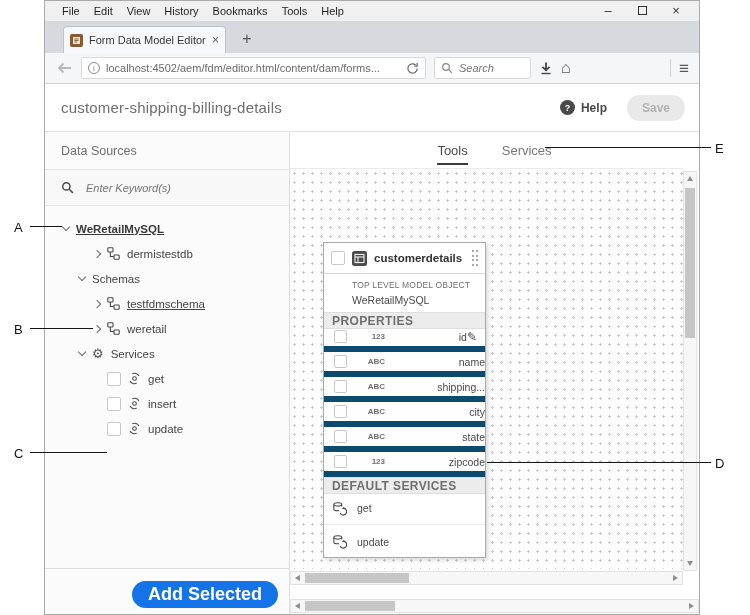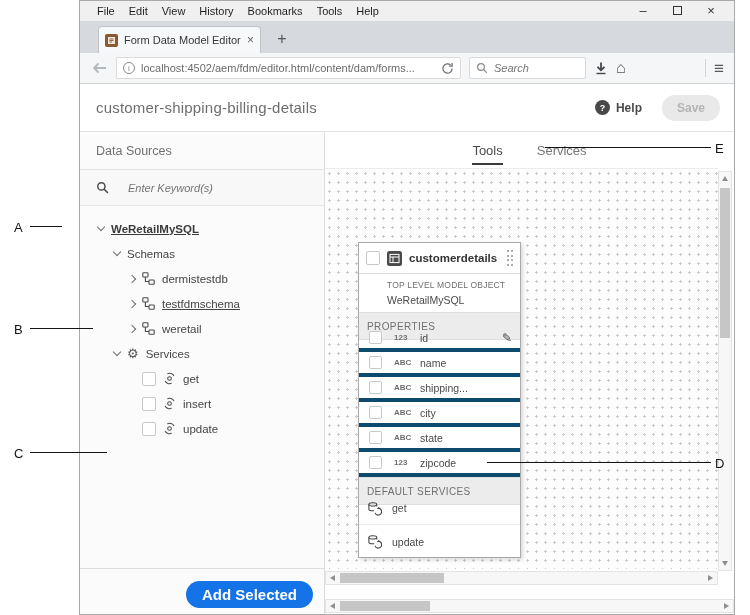--- a/index.html
+++ b/index.html
@@ -5,21 +5,21 @@
   * { margin:0; padding:0; box-sizing:border-box; }
   html,body { width:750px; height:615px; background:#fff; font-family:"Liberation Sans",sans-serif; overflow:hidden; }
   .stage { position:relative; width:750px; height:615px; background:#fff; }
 
   
   .ann-letter { position:absolute; font-size:13px; color:#141414; z-index:60; }
   .ann-line   { position:absolute; height:1px; background:#141414; z-index:60; }
 
   
   .bwin { position:absolute; left:44px; top:0; width:656px; height:615px;
-          border:1px solid #a9a9a9; background:#fff; z-index:1;margin-left:35px; }
+          border:1px solid #a9a9a9; background:#fff; z-index:1; }
 
   .menubar { position:absolute; left:0; top:0; right:0; height:20px; background:#f0f0f0;
              display:flex; align-items:center; padding-left:10px; font-size:11px; color:#1f1f1f; }
   .menubar .mi { padding:0 7px; }
   .winctl { position:absolute; right:6px; top:0; height:20px; display:flex; align-items:center; }
   .winctl .wc { width:34px; text-align:center; font-size:13px; color:#333; line-height:20px; }
   .wc-max { display:inline-block; width:9px; height:9px; border:1.3px solid #333; }
 
   .tabstrip { position:absolute; left:0; top:20px; right:0; height:32px; background:#d6dade; }
   .tab { position:absolute; left:18px; bottom:0; width:163px; height:27px; background:#f7f8f9;
@@ -29,21 +29,21 @@
   .tab-close { font-size:12px; color:#5f6368; }
   .newtab { position:absolute; left:190px; bottom:2px; width:24px; height:24px; display:flex;
             align-items:center; justify-content:center; font-size:16px; color:#52565a; }
 
   .navbar { position:absolute; left:0; top:52px; right:0; height:31px; background:#f5f6f7;
             border-bottom:1px solid #cfd2d5; display:flex; align-items:center; padding:0 10px; gap:8px; }
   .field { height:22px; background:#fff; border:1px solid #dadada; border-radius:2px;
            display:flex; align-items:center; padding:0 6px; gap:6px; }
   .urlfield { width:345px; }
   .url-text { flex:1; font-size:11px; color:#6b6b6b; white-space:nowrap; overflow:hidden; }
-  .searchfield { width:117px; }
+  .searchfield { width:97px; }
   .searchfield input { flex:1; border:none; outline:none; background:transparent;
                        font-style:italic; font-size:11px; color:#9a9a9a; width:100%; font-family:inherit; }
   .info-ic { width:12px; height:12px; border:1px solid #8a8a8a; border-radius:50%;
              font-size:8px; color:#8a8a8a; display:flex; align-items:center; justify-content:center; flex:none; }
   .nav-glyph { font-size:16px; color:#54585c; line-height:1; }
   .nav-sep { width:1px; height:18px; background:#d2d2d2; }
 
   
   .page { position:absolute; left:0; top:83px; right:0; bottom:0; background:#fff; }
   .phead { position:absolute; left:0; top:0; right:0; height:48px; border-bottom:1px solid #e3e3e3;
@@ -55,35 +55,35 @@
   .help-lbl { font-size:12px; font-weight:bold; color:#4a4a4a; }
   .save-btn { margin:0 14px 0 20px; padding:6px 15px; border-radius:14px; background:#e9e9e9;
               color:#b3b3b3; font-size:12px; font-weight:bold; }
 
   
   .sidebar { position:absolute; left:0; top:48px; width:245px; bottom:0; background:#fbfbfb;
              border-right:1px solid #dedede; }
   .sb-title { height:38px; border-bottom:1px solid #e5e5e5; display:flex; align-items:center;
               padding-left:16px; font-size:12.5px; color:#707070; }
   .sb-search { height:36px; border-bottom:1px solid #e5e5e5; display:flex; align-items:center;
-               padding-left:16px; gap:19px; background:#f8f8f8; }
+               padding-left:16px; gap:12px; background:#f8f8f8; }
   .sb-search input { flex:1; border:none; outline:none; background:transparent; font-style:italic;
                      font-size:11px; color:#9b9b9b; font-family:inherit; }
   .tree { position:absolute; left:0; top:74px; right:0; bottom:46px; padding-top:10px; overflow:hidden; }
   .trow { height:25px; display:flex; align-items:center; gap:7px; font-size:11.5px; color:#454545; }
   .tlabel.root { font-weight:bold; text-decoration:underline; color:#3a3a3a; }
   .chev { width:6px; height:6px; border-right:1.4px solid #6e6e6e; border-bottom:1.4px solid #6e6e6e;
           display:inline-block; transform:rotate(-45deg); flex:none; }
   .chev.down { transform:rotate(45deg); margin-top:-3px; }
   .cb { width:14px; height:14px; border:1px solid #c9c9c9; border-radius:2px; background:#fff; flex:none; }
   .gear-glyph { font-size:13px; color:#555; line-height:1; }
   .sb-footer { position:absolute; left:0; bottom:0; right:0; height:46px; background:#fbfbfb;
                border-top:1px solid #dedede; }
   .add-btn { position:absolute; right:11px; top:12px; height:27px; padding:0 16px; border-radius:14px;
-             background:#1473e6; color:#fff; font-size:15px; font-weight:bold; display:flex; align-items:center; }
+             background:#1473e6; color:#fff; font-size:18px; font-weight:bold; display:flex; align-items:center; }
 
   
   .workspace { position:absolute; left:245px; top:48px; right:0; bottom:0; background:#fff; }
   .wtabs { position:absolute; left:0; top:0; right:0; height:36px; display:flex;
            justify-content:center; gap:34px; }
   .wtab { position:relative; height:100%; display:flex; align-items:center; font-size:13px; color:#787878; }
   .wtab.active { color:#4a4a4a; }
   .wtab.active::after { content:''; position:absolute; left:0; right:0; bottom:3px; height:2px; background:#3c3c3c; }
   .canvas { position:absolute; left:0; top:36px; right:16px; bottom:45px; background-color:#fdfdfd;
             border-top:1px solid #ebebeb;
@@ -109,25 +109,25 @@
   .card { position:absolute; left:33px; top:73px; width:163px; height:316px; background:#fff;
           border:1px solid #a9a9a9; box-shadow:2px 2px 4px rgba(0,0,0,.14); }
   .c-head { position:absolute; left:0; top:0; right:0; height:31px; border-bottom:1px solid #d8d8d8;
             display:flex; align-items:center; padding:0 7px; gap:7px; }
   .c-title { flex:1; font-size:11.5px; font-weight:bold; color:#333; white-space:nowrap; overflow:hidden; }
   .cb-sm { width:13px; height:13px; border:1px solid #c9c9c9; border-radius:2px; background:#fff; flex:none; }
   .drag { display:grid; grid-template-columns:repeat(2,2px); grid-auto-rows:2px; gap:2.5px; }
   .drag i { background:#8f8f8f; border-radius:50%; }
   .c-type { position:absolute; left:28px; top:37px; font-size:8.5px; color:#6f6f6f; letter-spacing:.2px; }
   .c-src  { position:absolute; left:28px; top:51px; font-size:10.5px; color:#4a4a4a; }
-  .c-sec { position:absolute; left:0; right:0; height:28px; background:#ececec; border-top:1px solid #dedede;
+  .c-sec { position:absolute; left:0; right:0; height:17px; background:#ececec; border-top:1px solid #dedede;
            border-bottom:1px solid #dedede; display:flex; align-items:center; padding-left:8px;
-           font-size:10px; font-weight:normal; color:#6f6f6f; letter-spacing:.4px; }
+           font-size:12px; font-weight:bold; color:#6f6f6f; letter-spacing:.4px; }
   .c-rows { position:absolute; left:0; right:0; top:84px; }
-  .c-row { height:25px; display:flex; align-items:center; padding-left:10px; border-bottom:4px solid #0c4a6e; }
+  .c-row { height:25px; display:flex; align-items:center; padding-left:10px; border-bottom:6px solid #0c4a6e;text-align:right; }
   .c-dtype { width:26px; margin-left:12px; font-size:8px; font-weight:bold; color:#6f6f6f; flex:none; }
   .c-pname { flex:1; font-size:10.5px; color:#4a4a4a; white-space:nowrap; overflow:hidden; }
   .pencil { font-size:12px; color:#3f3f3f; margin-right:8px; line-height:1; }
   .c-svcs { position:absolute; left:0; right:0; top:249px; bottom:0; }
   .c-svc { height:33px; display:flex; align-items:center; padding-left:8px; gap:10px;
            border-bottom:1px solid #ececec; font-size:10.5px; color:#4a4a4a; }
   .c-svc:last-child { border-bottom:none; }
 
   svg { display:block; flex:none; }
 </style>
@@ -227,33 +227,33 @@
           <input type="text" placeholder="Enter Keyword(s)" style="">
         </div>
 
         <div class="tree">
 
           <div class="trow" style="padding-left:18px;">
             <span class="chev down"></span>
             <span class="tlabel root">WeRetailMySQL</span>
           </div>
 
-          <div class="trow" style="padding-left:34px;">
-            <span class="chev down"></span>
-            <span class="tlabel">Schemas</span>
-          </div>
-
           <div class="trow" style="padding-left:49px;">
             <span class="chev"></span>
             <svg width="13" height="13" viewBox="0 0 13 13" fill="none" stroke="#4a4a4a" stroke-width="1.1">
               <rect x="0.8" y="0.8" width="5.2" height="4.2" rx="0.8"></rect>
                 <rect x="7" y="8" width="5.2" height="4.2" rx="0.8"></rect>
                 <path d="M3.4 5v4.5h3.6"></path>
             </svg>
             <span class="tlabel">dermistestdb</span>
+          </div>
+
+          <div class="trow" style="padding-left:34px;">
+            <span class="chev down"></span>
+            <span class="tlabel">Schemas</span>
           </div>
           <div class="trow" style="padding-left:49px;text-decoration:underline;">
             <span class="chev"></span>
             <svg width="13" height="13" viewBox="0 0 13 13" fill="none" stroke="#4a4a4a" stroke-width="1.1">
               <rect x="0.8" y="0.8" width="5.2" height="4.2" rx="0.8"></rect>
                 <rect x="7" y="8" width="5.2" height="4.2" rx="0.8"></rect>
                 <path d="M3.4 5v4.5h3.6"></path>
             </svg>
             <span class="tlabel">testfdmschema</span>
           </div>

